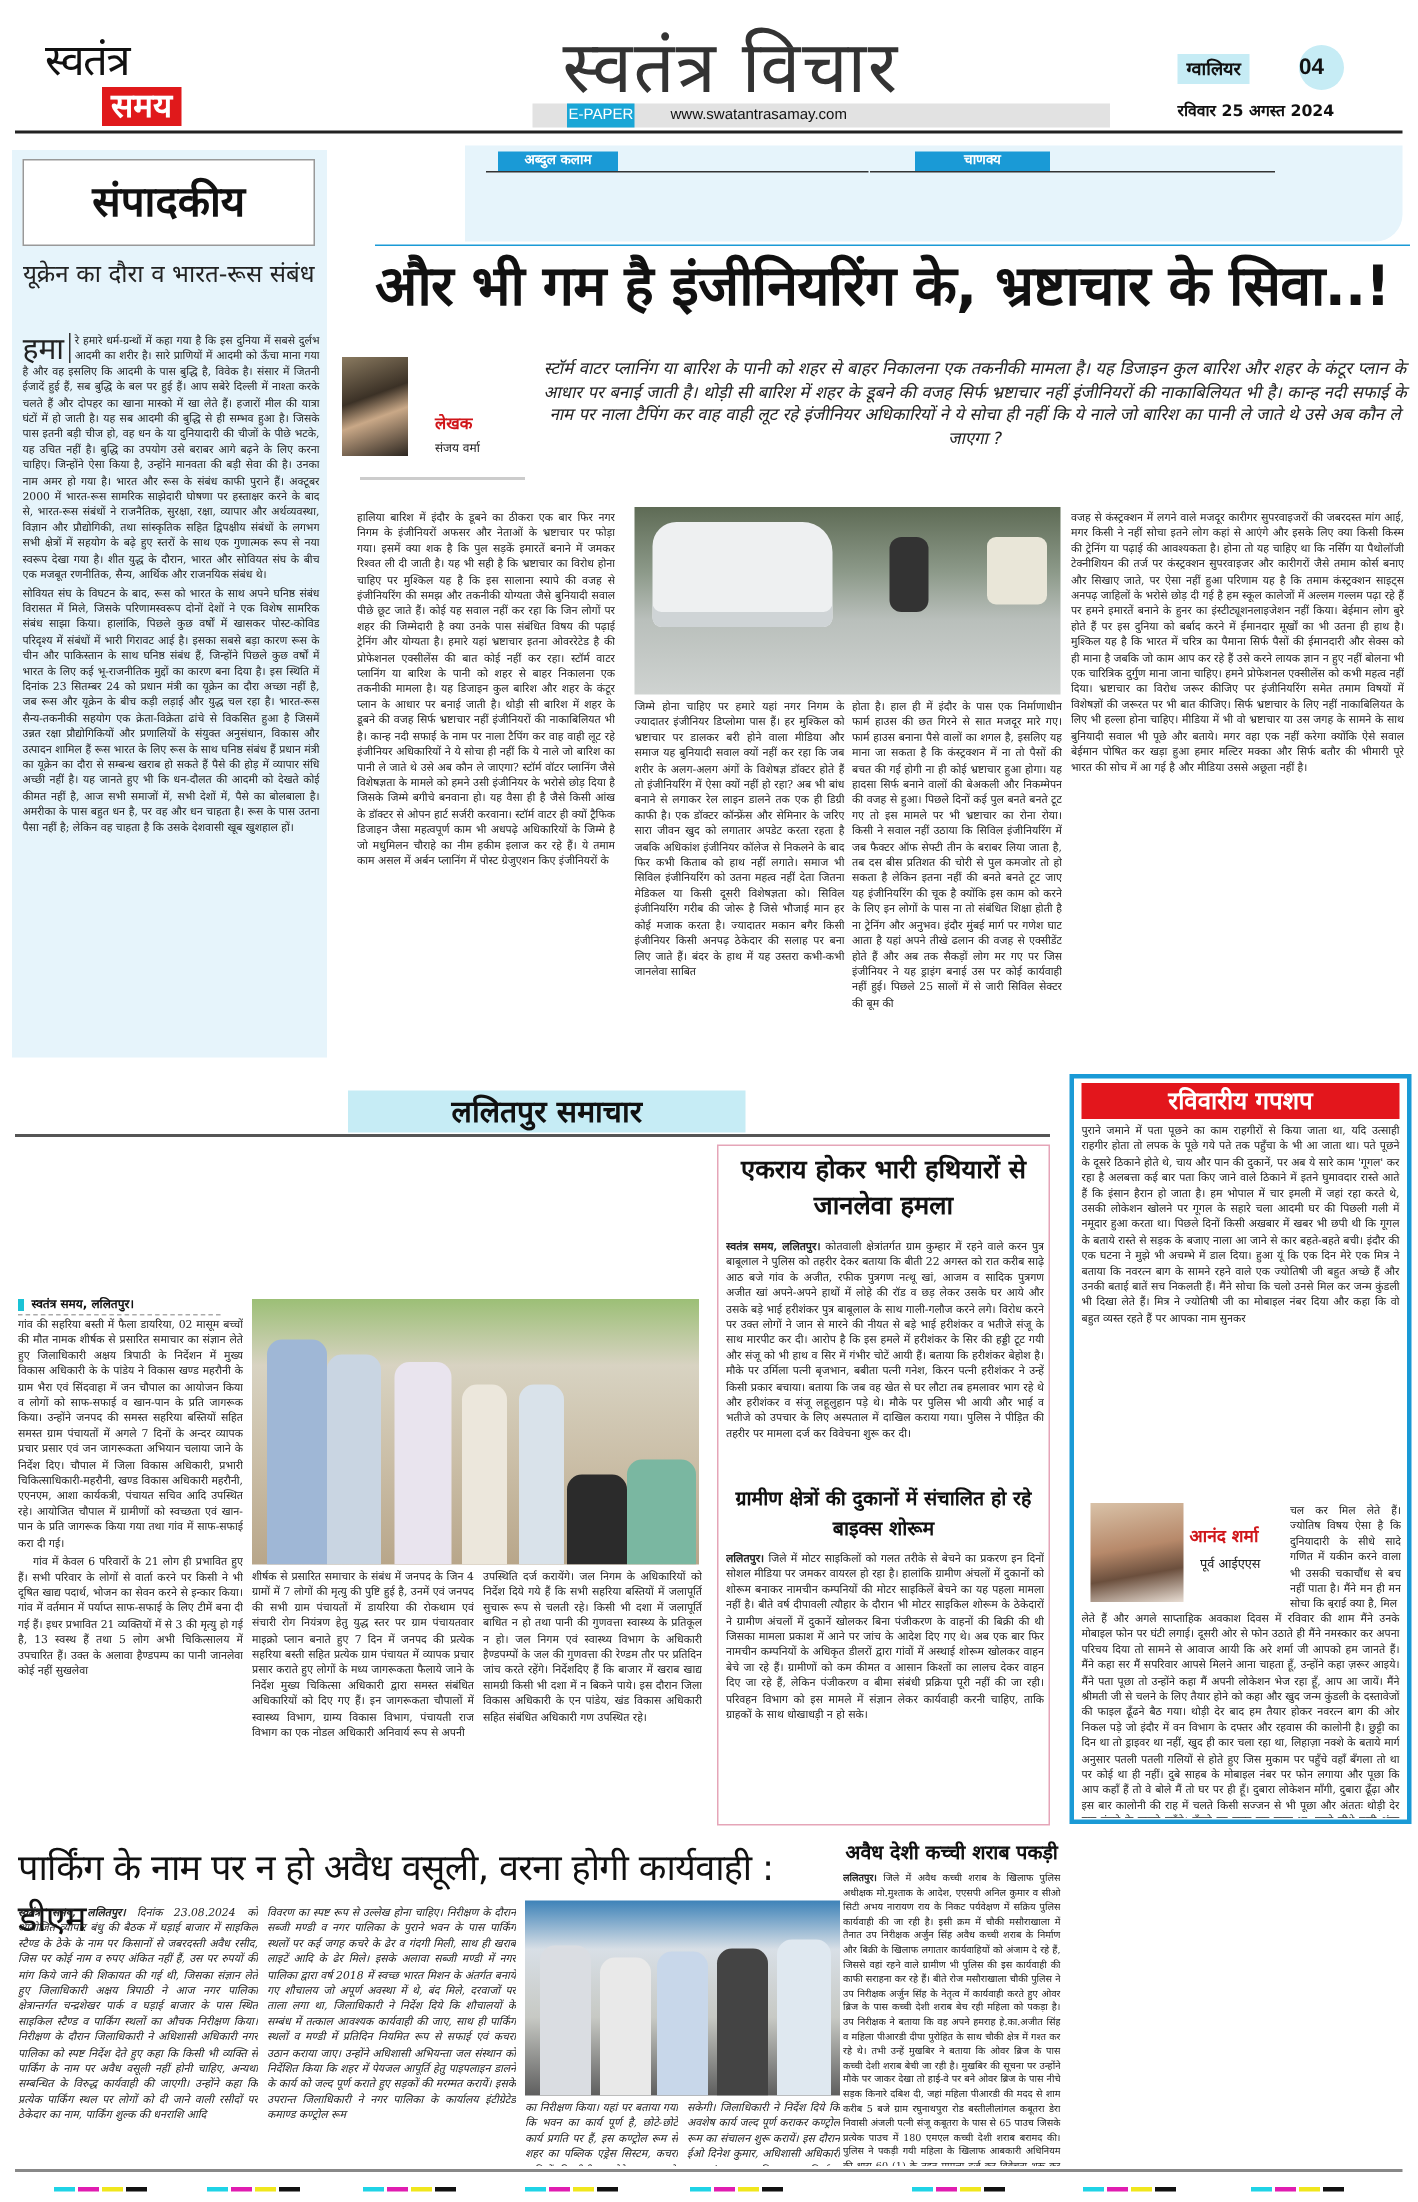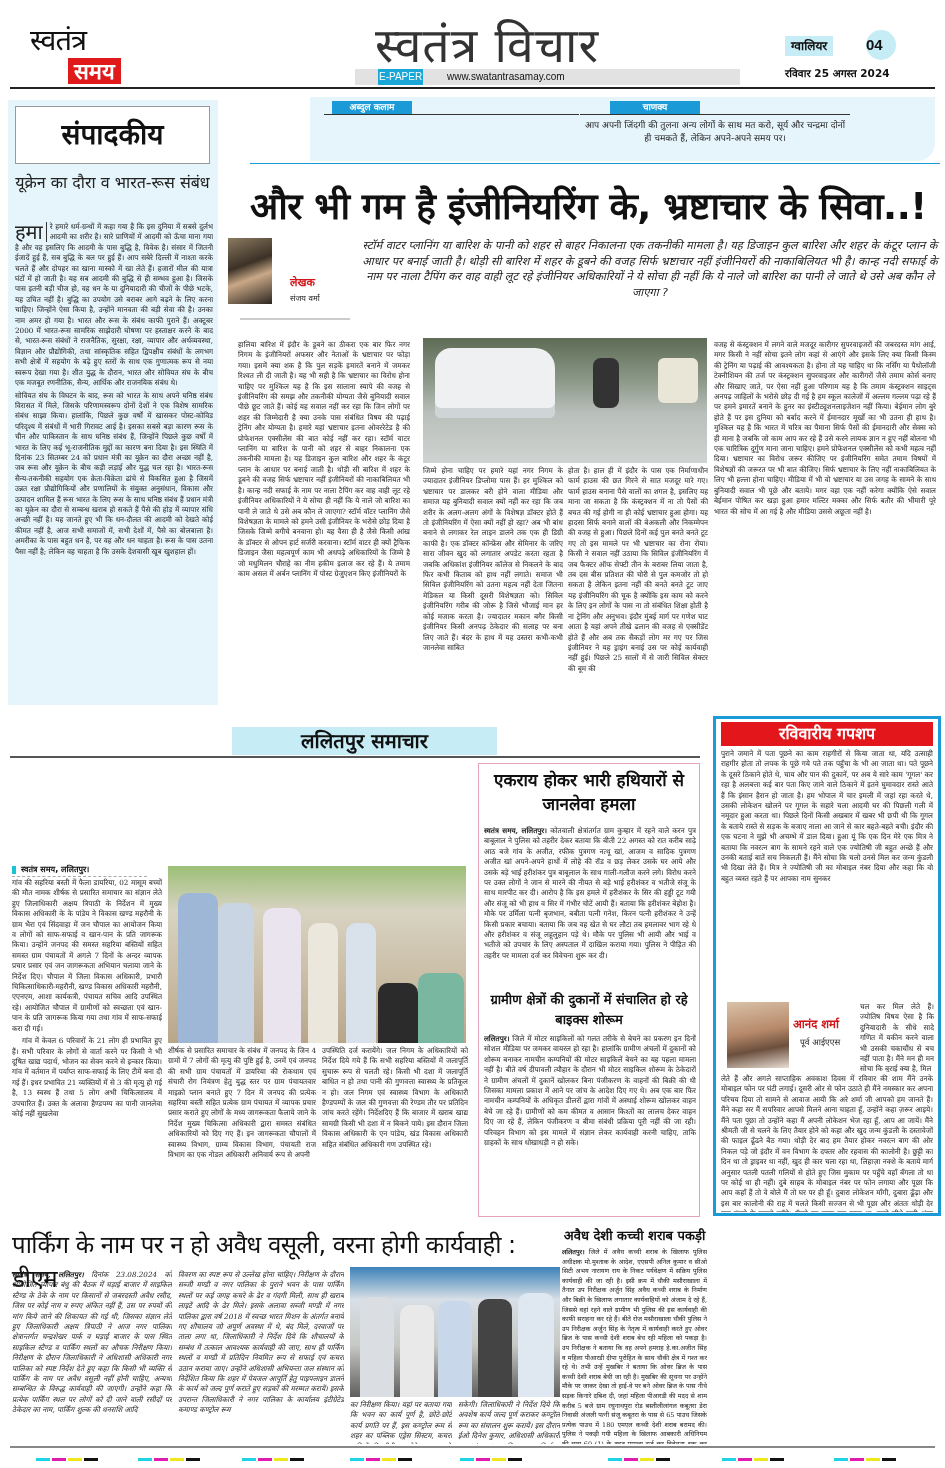--- a/index.html
+++ b/index.html
@@ -27,21 +27,21 @@
   .edit-text { left: 15px; top: 222px; width: 198px; height: 480px; overflow: hidden; }
   .dropcap { float: left; font-size: 20px; line-height: 20px; margin-right: 3px; border-right: 1px solid #333; padding-right: 3px; font-family: "DejaVu Sans", sans-serif; }
 
   
   .quote-band { left: 310px; top: 97px; width: 625px; height: 64px; background: #e6f4fb; border-radius: 0 0 18px 0; }
   .quote-tag { height: 13px; background: #1a9ad6; color: #fff; font-size: 9px; font-weight: bold; text-align: center; line-height: 13px; }
   .quote-line { height: 1px; background: #333; }
   .quote-text { font-size: 9px; font-weight: bold; text-align: center; line-height: 13px; color: #222; }
   .blue-rule { left: 250px; top: 163px; width: 690px; height: 1px; background: #1a9ad6; }
 
-  .main-headline { left: 250px; top: 166px; width: 690px; font-size: 37px; font-weight: bold; line-height: 50px; letter-spacing: -0.5px; font-family: "DejaVu Sans", sans-serif; white-space: nowrap; margin-top: 16px; }
+  .main-headline { left: 250px; top: 166px; width: 690px; font-size: 37px; font-weight: bold; line-height: 50px; letter-spacing: -0.5px; font-family: "DejaVu Sans", sans-serif; white-space: nowrap; }
 
   .author-photo { left: 228px; top: 238px; width: 44px; height: 66px; background: linear-gradient(160deg,#8a7a60 0%,#3b3126 40%,#c9a887 60%,#2c2620 100%); }
   .author-label { left: 290px; top: 274px; color: #d0161a; font-size: 11px; font-weight: bold; }
   .author-name { left: 290px; top: 292px; font-size: 8px; color: #222; }
   .author-rule { left: 240px; top: 318px; width: 110px; height: 2px; background: #ccc; }
   .pull-quote { left: 360px; top: 238px; width: 580px; text-align: center; font-size: 11.2px; line-height: 15.5px; color: #222; font-family: "DejaVu Sans", sans-serif; font-style: italic; }
 
   .col { position: absolute; overflow: hidden; }
   .flood-photo { left: 423px; top: 338px; width: 284px; height: 125px; background: linear-gradient(180deg,#5e6b55 0%,#8d9a8a 35%,#b9bfbb 60%,#cfd3d1 100%); }
   .car-shape { position: absolute; left: 12px; top: 10px; width: 120px; height: 70px; background: #eef0f1; border-radius: 16px 20px 6px 6px; box-shadow: inset 0 -10px 0 #cfd4d6; }
@@ -99,21 +99,20 @@
 </div>
 
 <div class="abs quote-band"></div>
 <div class="abs" style="left:324px; top:101px; width:255px;">
   <div class="quote-tag" style="width:80px; margin-left:8px;">अब्दुल कलाम</div>
   <div class="quote-line"></div>
 </div>
 <div class="abs" style="left:580px; top:101px; width:270px;">
   <div class="quote-tag" style="width:90px; margin-left:30px;">चाणक्य</div>
   <div class="quote-line"></div>
-  <div class="quote-text" style="margin-top:4px; font-weight:normal;">आप अपनी जिंदगी की तुलना अन्य लोगों के साथ मत करो, सूर्य और चन्द्रमा दोनों ही चमकते हैं, लेकिन अपने-अपने समय पर।</div>
 </div>
 <div class="abs blue-rule"></div>
 
 <div class="abs main-headline">और भी गम है इंजीनियरिंग के, भ्रष्टाचार के सिवा..!</div>
 <div class="abs author-photo"></div>
 <div class="abs author-label">लेखक</div>
 <div class="abs author-name">संजय वर्मा</div>
 <div class="abs author-rule"></div>
 <div class="abs pull-quote">स्टॉर्म वाटर प्लानिंग या बारिश के पानी को शहर से बाहर निकालना एक तकनीकी मामला है। यह डिजाइन कुल बारिश और शहर के कंटूर प्लान के आधार पर बनाई जाती है। थोड़ी सी बारिश में शहर के डूबने की वजह सिर्फ भ्रष्टाचार नहीं इंजीनियरों की नाकाबिलियत भी है। कान्ह नदी सफाई के नाम पर नाला टैपिंग कर वाह वाही लूट रहे इंजीनियर अधिकारियों ने ये सोचा ही नहीं कि ये नाले जो बारिश का पानी ले जाते थे उसे अब कौन ले जाएगा ?</div>
 

